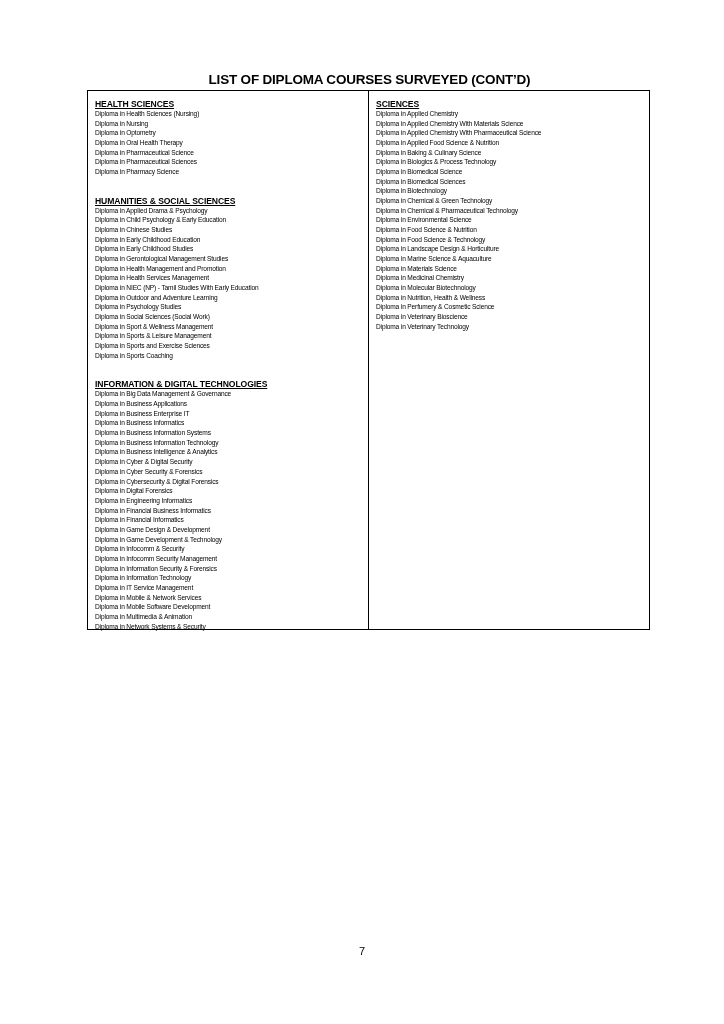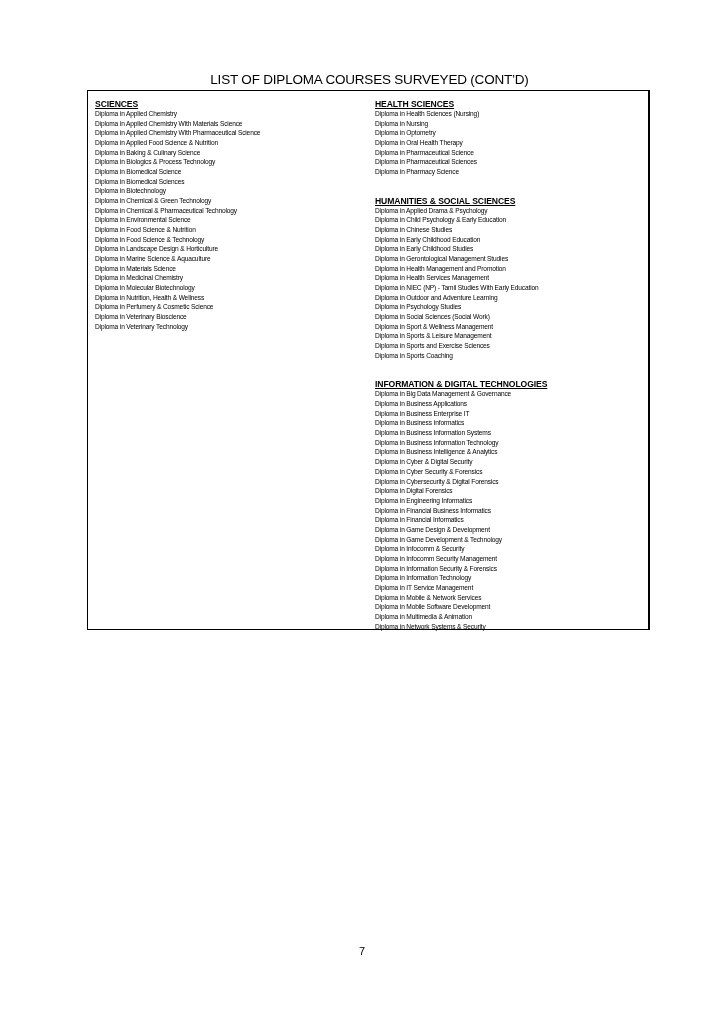--- a/index.html
+++ b/index.html
@@ -1,19 +1,19 @@
 <!DOCTYPE html>
 <html><head>
   <meta charset="utf-8">
   <style>
     html, body { margin: 0; padding: 0; background: #ffffff; }
     body { width: 724px; height: 1024px; position: relative; overflow: hidden;
            font-family: "Liberation Sans", "DejaVu Sans", sans-serif; color: #000; }
     .title { position: absolute; top: 72px; left: 87px; width: 565px; text-align: center;
-             font-size: 13.5px; font-weight: normal; letter-spacing: -0.2px; }
+             font-size: 13.5px; font-weight: bold; letter-spacing: -0.2px; }
     .table { position: absolute; top: 90px; left: 87px; width: 563px; height: 540px;
              border: 1px solid #000; display: flex; box-sizing: border-box; }
     .col { box-sizing: border-box; padding: 8px 0 0 7px; }
     .col.left { width: 281px; border-right: 1px solid #000; }
     .col.right { flex: 1; }
     .section { margin-bottom: 0; }
     .heading { font-size: 8.6px; font-weight: bold; text-decoration: underline;
                line-height: 10px; height: 10px; letter-spacing: -0.1px; }
     .item { font-size: 6.6px; line-height: 9.68px; height: 9.68px; white-space: nowrap;
             letter-spacing: -0.15px; }
@@ -21,50 +21,20 @@
     .gap2 { height: 19px; }
     .page-number { position: absolute; top: 945px; left: 0; width: 724px; text-align: center;
                    font-size: 11px; }
   </style>
 </head>
 <body>
 
 <div class="title">LIST OF DIPLOMA COURSES SURVEYED (CONT’D)</div>
 
 <div class="table">
-  <div class="col right">
-    <div class="section">
-      <div class="heading">SCIENCES</div>
-      <div>
-          <div class="item">Diploma in Applied Chemistry</div>
-          <div class="item">Diploma in Applied Chemistry With Materials Science</div>
-          <div class="item">Diploma in Applied Chemistry With Pharmaceutical Science</div>
-          <div class="item">Diploma in Applied Food Science &amp; Nutrition</div>
-          <div class="item">Diploma in Baking &amp; Culinary Science</div>
-          <div class="item">Diploma in Biologics &amp; Process Technology</div>
-          <div class="item">Diploma in Biomedical Science</div>
-          <div class="item">Diploma in Biomedical Sciences</div>
-          <div class="item">Diploma in Biotechnology</div>
-          <div class="item">Diploma in Chemical &amp; Green Technology</div>
-          <div class="item">Diploma in Chemical &amp; Pharmaceutical Technology</div>
-          <div class="item">Diploma in Environmental Science</div>
-          <div class="item">Diploma in Food Science &amp; Nutrition</div>
-          <div class="item">Diploma in Food Science &amp; Technology</div>
-          <div class="item">Diploma in Landscape Design &amp; Horticulture</div>
-          <div class="item">Diploma in Marine Science &amp; Aquaculture</div>
-          <div class="item">Diploma in Materials Science</div>
-          <div class="item">Diploma in Medicinal Chemistry</div>
-          <div class="item">Diploma in Molecular Biotechnology</div>
-          <div class="item">Diploma in Nutrition, Health &amp; Wellness</div>
-          <div class="item">Diploma in Perfumery &amp; Cosmetic Science</div>
-          <div class="item">Diploma in Veterinary Bioscience</div>
-          <div class="item">Diploma in Veterinary Technology</div>
-        </div>
-    </div>
-  </div>
   <div class="col left">
     <div class="section">
       <div class="heading">HEALTH SCIENCES</div>
       <div>
           <div class="item">Diploma in Health Sciences (Nursing)</div>
           <div class="item">Diploma in Nursing</div>
           <div class="item">Diploma in Optometry</div>
           <div class="item">Diploma in Oral Health Therapy</div>
           <div class="item">Diploma in Pharmaceutical Science</div>
           <div class="item">Diploma in Pharmaceutical Sciences</div>
@@ -118,15 +88,45 @@
           <div class="item">Diploma in Information Security &amp; Forensics</div>
           <div class="item">Diploma in Information Technology</div>
           <div class="item">Diploma in IT Service Management</div>
           <div class="item">Diploma in Mobile &amp; Network Services</div>
           <div class="item">Diploma in Mobile Software Development</div>
           <div class="item">Diploma in Multimedia &amp; Animation</div>
           <div class="item">Diploma in Network Systems &amp; Security</div>
         </div>
     </div>
   </div>
+  <div class="col right">
+    <div class="section">
+      <div class="heading">SCIENCES</div>
+      <div>
+          <div class="item">Diploma in Applied Chemistry</div>
+          <div class="item">Diploma in Applied Chemistry With Materials Science</div>
+          <div class="item">Diploma in Applied Chemistry With Pharmaceutical Science</div>
+          <div class="item">Diploma in Applied Food Science &amp; Nutrition</div>
+          <div class="item">Diploma in Baking &amp; Culinary Science</div>
+          <div class="item">Diploma in Biologics &amp; Process Technology</div>
+          <div class="item">Diploma in Biomedical Science</div>
+          <div class="item">Diploma in Biomedical Sciences</div>
+          <div class="item">Diploma in Biotechnology</div>
+          <div class="item">Diploma in Chemical &amp; Green Technology</div>
+          <div class="item">Diploma in Chemical &amp; Pharmaceutical Technology</div>
+          <div class="item">Diploma in Environmental Science</div>
+          <div class="item">Diploma in Food Science &amp; Nutrition</div>
+          <div class="item">Diploma in Food Science &amp; Technology</div>
+          <div class="item">Diploma in Landscape Design &amp; Horticulture</div>
+          <div class="item">Diploma in Marine Science &amp; Aquaculture</div>
+          <div class="item">Diploma in Materials Science</div>
+          <div class="item">Diploma in Medicinal Chemistry</div>
+          <div class="item">Diploma in Molecular Biotechnology</div>
+          <div class="item">Diploma in Nutrition, Health &amp; Wellness</div>
+          <div class="item">Diploma in Perfumery &amp; Cosmetic Science</div>
+          <div class="item">Diploma in Veterinary Bioscience</div>
+          <div class="item">Diploma in Veterinary Technology</div>
+        </div>
+    </div>
+  </div>
 </div>
 
 <div class="page-number">7</div>
 
 </body></html>

